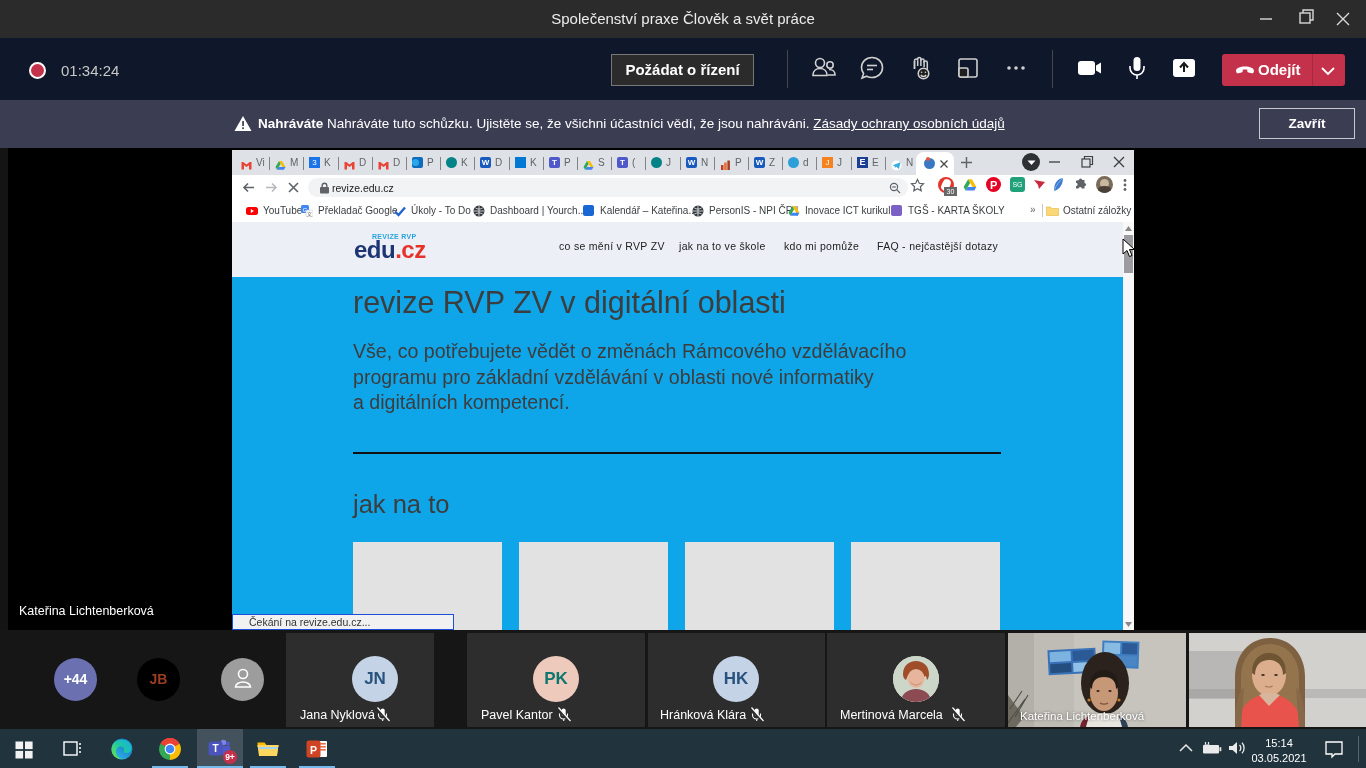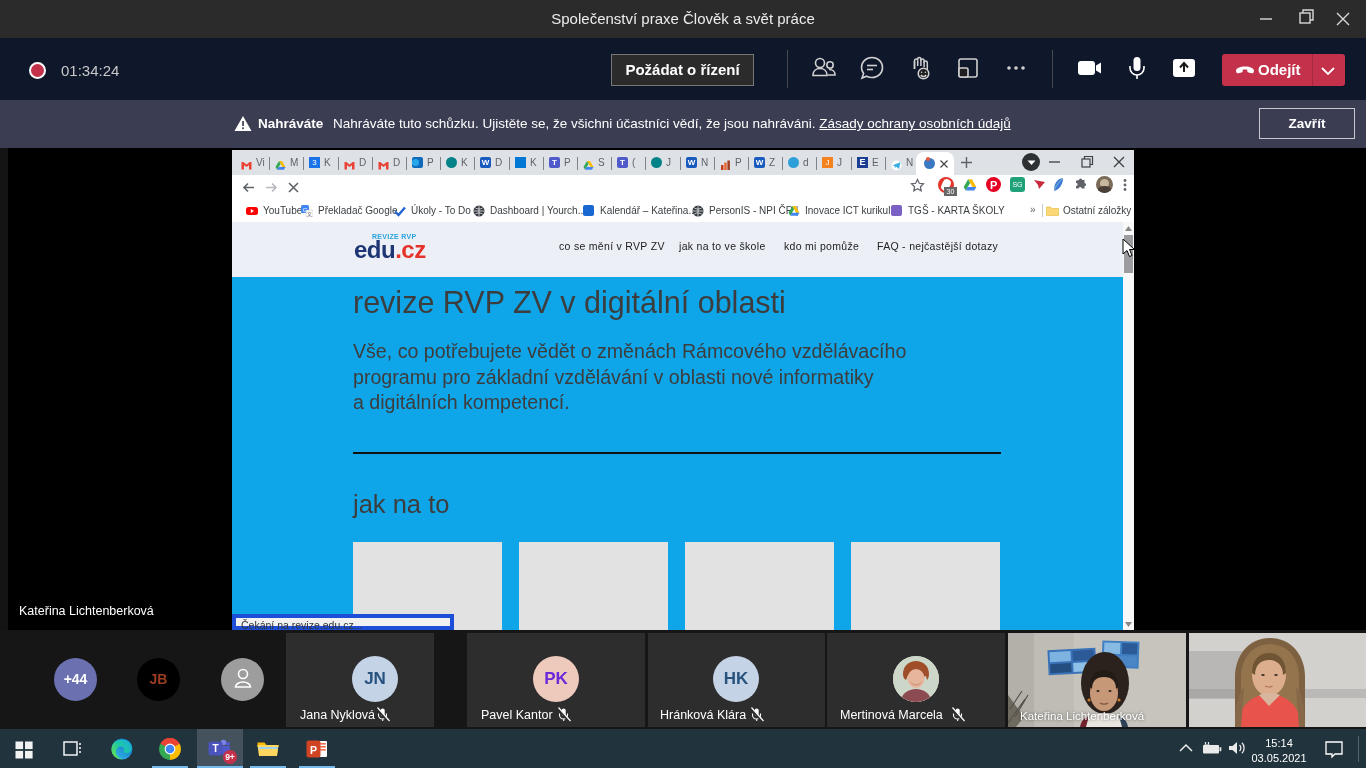--- a/index.html
+++ b/index.html
@@ -12,21 +12,21 @@
 #rec-dot { position:absolute; left:29px; top:24px; width:13px; height:13px; border:2px solid #fff; border-radius:50%; background:#c4314b; box-sizing:content-box; }
 #timer { position:absolute; left:61px; top:24px; color:#c8c8c8; font-size:15px; }
 #reqctl { position:absolute; left:611px; top:16px; width:143px; height:32px; background:#2b2b2b; border:1px solid #777; color:#fff; font-size:15px; font-weight:bold; text-align:center; line-height:30px; }
 .tsep { position:absolute; top:12px; width:1px; height:38px; background:#484848; }
 .ticon { position:absolute; top:10px; }
 #leave { position:absolute; left:1222px; top:16px; width:123px; height:32px; background:#c4314b; border-radius:3px; color:#fff; }
 #leave .txt { position:absolute; left:36px; top:7px; font-size:15px; font-weight:bold; }
 #leave .div { position:absolute; left:90px; top:0; width:1px; height:32px; background:#a52940; }
 #banner { position:absolute; left:0; top:100px; width:1366px; height:48px; background:#3b3d52; color:#fff; }
 #banner .msg { position:absolute; left:258px; top:16px; font-size:13.5px; color:#fff; }
-#banner .msg b { margin-right:6px; }
+#banner .msg b { }
 #banner .msg a { color:#fff; text-decoration:underline; }
 #zavrit { position:absolute; left:1259px; top:8px; width:96px; height:31px; border:1px solid #c8c8cf; color:#fff; font-size:13.5px; font-weight:bold; text-align:center; line-height:29px; }
 #screen { position:absolute; left:0; top:148px; width:1366px; height:482px; background:#141414; }
 #share { position:absolute; left:8px; top:0; width:1358px; height:482px; background:#000; }
 #presenter { position:absolute; left:19px; top:456px; color:#fff; font-size:12.5px; }
 #chrome { position:absolute; left:232px; top:2px; width:902px; height:480px; background:#fff; }
 #tabstrip { position:absolute; left:0; top:0; width:902px; height:25px; background:#dee1e6; }
 .tab { position:absolute; top:5px; height:16px; }
 .tab .fav { position:absolute; left:4px; top:2px; width:11px; height:11px; }
 .tab .tl { position:absolute; left:19px; top:2px; font-size:10px; color:#5f6368; }
@@ -45,21 +45,21 @@
 #logo .e { color:#1d3572; } #logo .c { color:#e63329; }
 #logo .r { position:absolute; left:18px; top:-3px; font-size:7px; color:#29a3dd; letter-spacing:0.3px; font-weight:bold; }
 .nav { position:absolute; top:18px; font-size:10.5px; letter-spacing:0.3px; color:#222; white-space:nowrap; }
 #h1 { position:absolute; left:121px; top:63px; font-size:30.5px; color:#3d3d3d; }
 #para { position:absolute; left:121px; top:117px; font-size:19.6px; color:#3d3d3d; line-height:25.5px; }
 #hr { position:absolute; left:121px; top:230px; width:648px; height:2px; background:#111; }
 #h2 { position:absolute; left:121px; top:268px; font-size:25.5px; color:#3d3d3d; }
 .box { position:absolute; top:320px; width:149px; height:88px; background:#e2e2e2; }
 #sbar { position:absolute; left:891px; top:72px; width:11px; height:408px; background:#f8f8f8; }
 #sbar .thumb { position:absolute; left:1px; top:13px; width:9px; height:38px; background:#9b9ba0; }
-#status { position:absolute; left:0; top:464px; width:222px; height:16px; background:#f1f1f1; border:4px solid #1d4ed8; font-size:10.5px; color:#333; padding:1px 0 0 5px; }
+#status { position:absolute; left:0; top:464px; width:222px; height:16px; background:#f1f1f1; border:1px solid #1d4ed8; font-size:10.5px; color:#333; padding:1px 0 0 16px; }
 #strip { position:absolute; left:0; top:630px; width:1366px; height:99px; background:#161616; }
 .ptile { position:absolute; top:3px; height:94px; background:#2d2d2d; }
 .avatar { position:absolute; border-radius:50%; text-align:center; font-weight:bold; }
 .plabel { position:absolute; bottom:5px; color:#fff; font-size:12.5px; white-space:nowrap; }
 .micico { position:absolute; bottom:4px; }
 #taskbar { position:absolute; left:0; top:729px; width:1366px; height:39px; background:#21333d; }
 .tbico { position:absolute; top:8px; width:24px; height:24px; }
 .uline { position:absolute; top:37px; height:2px; background:#76b9ed; }
 #clock { position:absolute; left:1250px; top:7px; width:58px; text-align:center; color:#fff; font-size:11px; line-height:14.5px; }
 </style>
@@ -327,20 +327,32 @@
     <div id="navbar">
       <svg style="position:absolute;left:8px;top:4px" width="17" height="17" viewBox="0 0 17 17">
           <path d="M14 8.5 H4 M8 4.5 L4 8.5 l4 4" stroke="#5f6368" stroke-width="1.6" fill="none"></path>
         </svg>
       <svg style="position:absolute;left:31px;top:4px" width="17" height="17" viewBox="0 0 17 17">
           <path d="M3 8.5 H13 M9 4.5 l4 4 l-4 4" stroke="#b6b9bd" stroke-width="1.6" fill="none"></path>
         </svg>
       <svg style="position:absolute;left:53px;top:4px" width="17" height="17" viewBox="0 0 17 17">
           <path d="M4 4 l9 9 M13 4 l-9 9" stroke="#5f6368" stroke-width="1.6" fill="none"></path>
         </svg>
+      <div id="addr">
+        <svg style="position:absolute;left:11px;top:4px" width="11" height="12" viewBox="0 0 11 12">
+            <rect x="1" y="5" width="9" height="6.5" rx="1" fill="#5f6368"></rect>
+            <path d="M3.2 5 V3.5 a2.3 2.3 0 0 1 4.6 0 V5" fill="none" stroke="#5f6368" stroke-width="1.4"></path>
+          </svg>
+        <div class="url">revize.edu.cz</div>
+        <svg style="position:absolute;left:580px;top:3px" width="14" height="14" viewBox="0 0 14 14">
+            <circle cx="6" cy="6" r="3.6" fill="none" stroke="#5f6368" stroke-width="1.2"></circle>
+            <line x1="8.7" y1="8.7" x2="12" y2="12" stroke="#5f6368" stroke-width="1.2"></line>
+            <line x1="4.2" y1="6" x2="7.8" y2="6" stroke="#5f6368" stroke-width="1.2"></line>
+          </svg>
+      </div>
       <svg style="position:absolute;left:678px;top:3px" width="15" height="15" viewBox="0 0 15 15">
           <path d="M7.5 1.5 l1.8 3.8 4.2.5 -3.1 2.9 .8 4.1 -3.7-2 -3.7 2 .8-4.1 -3.1-2.9 4.2-.5 z" fill="none" stroke="#5f6368" stroke-width="1.2"></path>
         </svg>
       <div style="position:absolute;left:706px;top:2px;width:16px;height:16px;border-radius:50%;background:#e5352b"></div>
       <div style="position:absolute;left:710px;top:4px;width:8px;height:12px;border-radius:4px;background:#fff;transform:rotate(25deg)"></div>
       <div style="position:absolute;left:712px;top:12px;width:13px;height:9px;background:#666;color:#fff;font-size:7px;text-align:center;line-height:9px">30</div>
       <svg style="position:absolute;left:731px;top:3px" width="14" height="14" viewBox="0 0 11 11">
           <path d="M4 1 h3 l3.5 6 h-3z" fill="#fbbc04"></path>
           <path d="M4 1 L0.5 7 l1.6 2.8 L5.6 4z" fill="#34a853"></path>
           <path d="M2.1 9.8 h6.8 L10.5 7 H3.7z" fill="#4285f4"></path>
@@ -482,21 +494,21 @@
         <g stroke="#fff" fill="#fff">
           <rect x="6.7" y="2.5" width="4" height="7.5" rx="2" stroke="none"></rect>
           <path d="M4.5 7.5 v1.5 a4 4 0 0 0 8 0 V7.5" fill="none" stroke-width="1.1"></path>
           <line x1="8.7" y1="13.3" x2="8.7" y2="15" stroke-width="1.1"></line>
         </g>
         <line x1="2.5" y1="2" x2="14.5" y2="15.5" stroke="#2d2d2d" stroke-width="2.6"></line>
         <line x1="3.5" y1="1.5" x2="15.5" y2="15" stroke="#fff" stroke-width="1.2"></line>
       </svg>
     </div>
 <div class="ptile" style="left:467px;width:178px">
-      <div class="avatar" style="left:66px;top:23px;width:46px;height:46px;background:#eecabc;color:#6d28d9;font-size:17px;line-height:46px">PK</div>
+      <div class="avatar" style="left:66px;top:23px;width:46px;height:46px;background:#eecabc;color:#0f766e;font-size:17px;line-height:46px">PK</div>
       <div class="plabel" style="left:14px">Pavel Kantor</div>
       <svg class="micico" style="left:88px" width="17" height="17" viewBox="0 0 17 17">
         <g stroke="#fff" fill="#fff">
           <rect x="6.7" y="2.5" width="4" height="7.5" rx="2" stroke="none"></rect>
           <path d="M4.5 7.5 v1.5 a4 4 0 0 0 8 0 V7.5" fill="none" stroke-width="1.1"></path>
           <line x1="8.7" y1="13.3" x2="8.7" y2="15" stroke-width="1.1"></line>
         </g>
         <line x1="2.5" y1="2" x2="14.5" y2="15.5" stroke="#2d2d2d" stroke-width="2.6"></line>
         <line x1="3.5" y1="1.5" x2="15.5" y2="15" stroke="#fff" stroke-width="1.2"></line>
       </svg>

